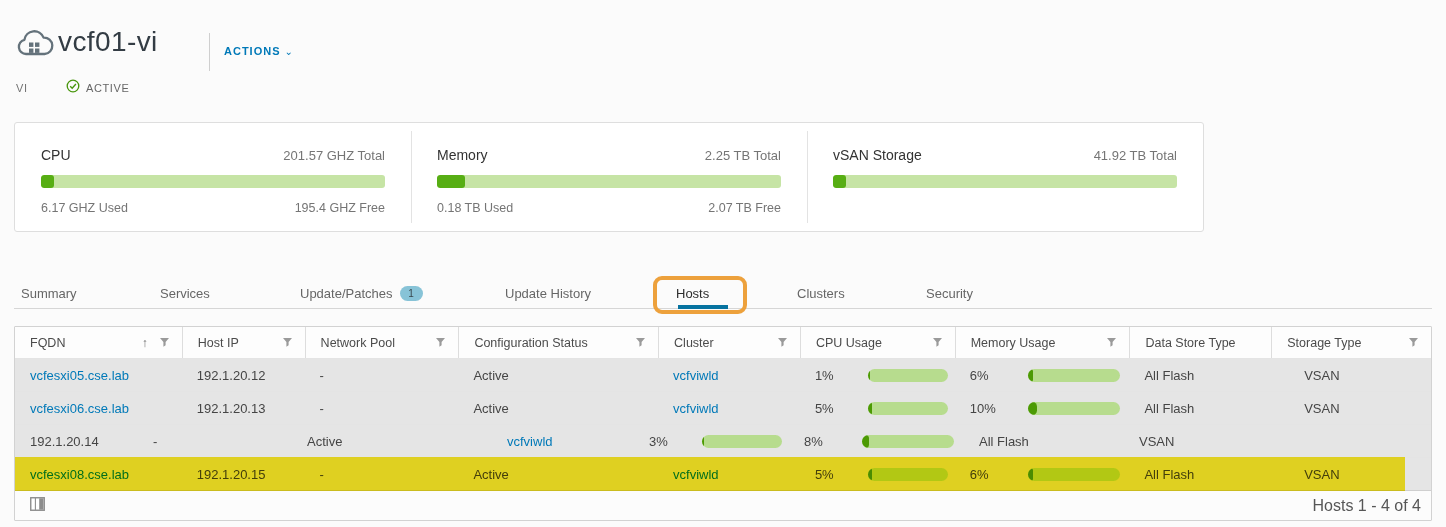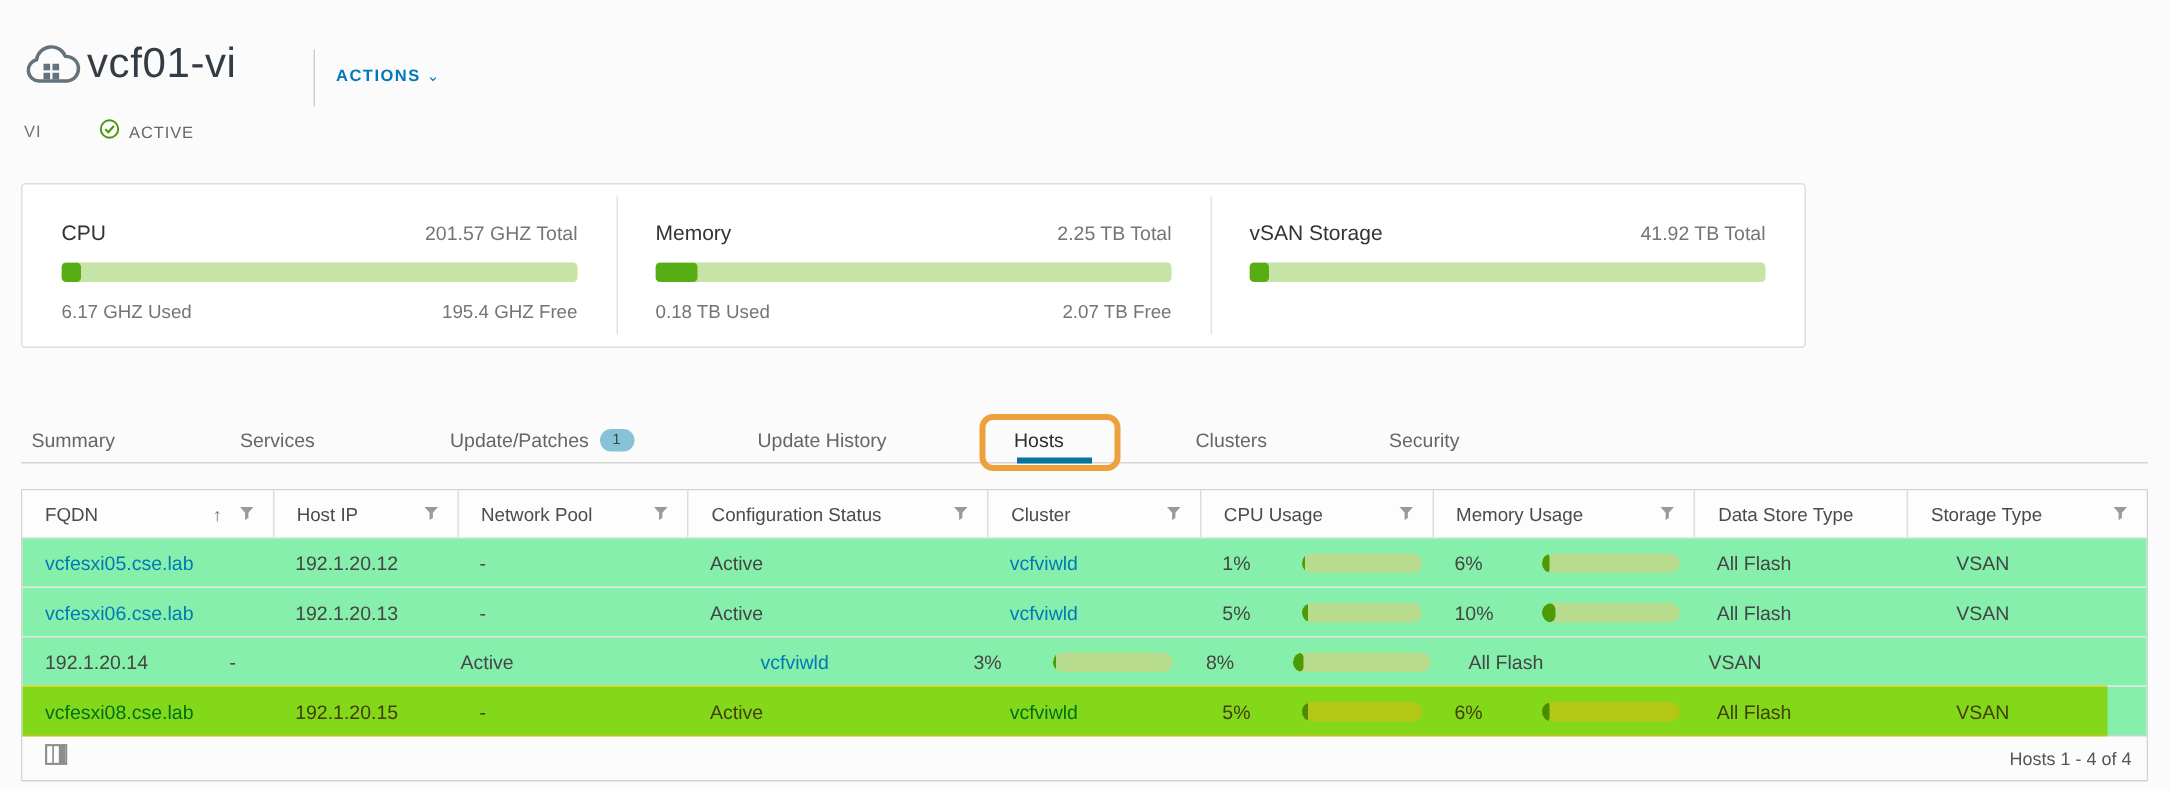--- a/index.html
+++ b/index.html
@@ -42,36 +42,36 @@
   
   .hosts-table { position:absolute; left:14px; top:326px; width:1418px; background:#fff;
     border:1px solid #d2d2d2; border-radius:1px; }
   .thead { display:flex; height:31px; background:#fdfdfd; }
   .th { display:flex; align-items:center; padding-left:15px; padding-right:13px; font-size:12.5px; color:#4b4b4b; position:relative; }
   .th + .th { border-left:1px solid #ddd; }
   .sort-arrow { margin-left:auto; font-size:12px; color:#6d6d6d; cursor:pointer; }
   .funnel { cursor:pointer; flex:0 0 auto; }
   .th .funnel { margin-left:12px; }
   .th.no-sort .funnel { margin-left:auto; }
-  .trow { display:flex; height:33px; border-top:1px solid #e4e4e4; background:#86efac; }
+  .trow { display:flex; height:33px; border-top:1px solid #e4e4e4; background:#e5e5e5; }
   .td { display:flex; align-items:center; padding-left:15px; font-size:13px; color:#454545; overflow:hidden; }
   .td a { color:#0079b8; text-decoration:none; }
   .pct { flex:0 0 auto; }
   .pct-cpu { width:53px; }
   .pct-mem { width:58px; }
   .row-bar { height:13px; background:#b7dc8e; border-radius:7px; position:relative; overflow:hidden; }
   .row-bar.cpu { width:80px; }
   .row-bar.mem { width:92px; }
   .row-bar-fill { position:absolute; left:0; top:0; bottom:0; background:#4c9a04; border-radius:7px; min-width:2px; }
   .c0{width:167px;} .c1{width:123px;} .c2{width:154px;} .c3{width:200px;} .c4{width:142px;}
   .c5{width:155px;} .c6{width:175px;} .c7{width:160px;} .c8{width:142px;}
   .highlight-overlay { position:absolute; left:0px; top:130px; width:1390px; height:34px;
     background:#f9e824; mix-blend-mode:multiply; pointer-events:none; z-index:3; }
   .tfoot { display:flex; align-items:center; height:30px; border-top:1px solid #cfcfcf; padding:0 10px 0 15px; background:#fcfcfc; }
-  .footer-summary { margin-left:auto; font-size:12px; color:#565656; }
+  .footer-summary { margin-left:auto; font-size:16px; color:#565656; }
 </style>
 </head>
 <body>
 
 <div class="page">
 
   <span class="domain-icon">
     <svg width="38" height="32" viewBox="0 0 38 32">
       <path d="M10 26 a7.2 7.2 0 0 1 -1.6-14.2 A10 10 0 0 1 27.6 9.6 A6.8 6.8 0 0 1 28.6 26 Z" fill="none" stroke="#64727b" stroke-width="2.3" stroke-linejoin="round"></path>
       <rect x="13" y="14.5" width="4.4" height="4.4" fill="#64727b"></rect>

